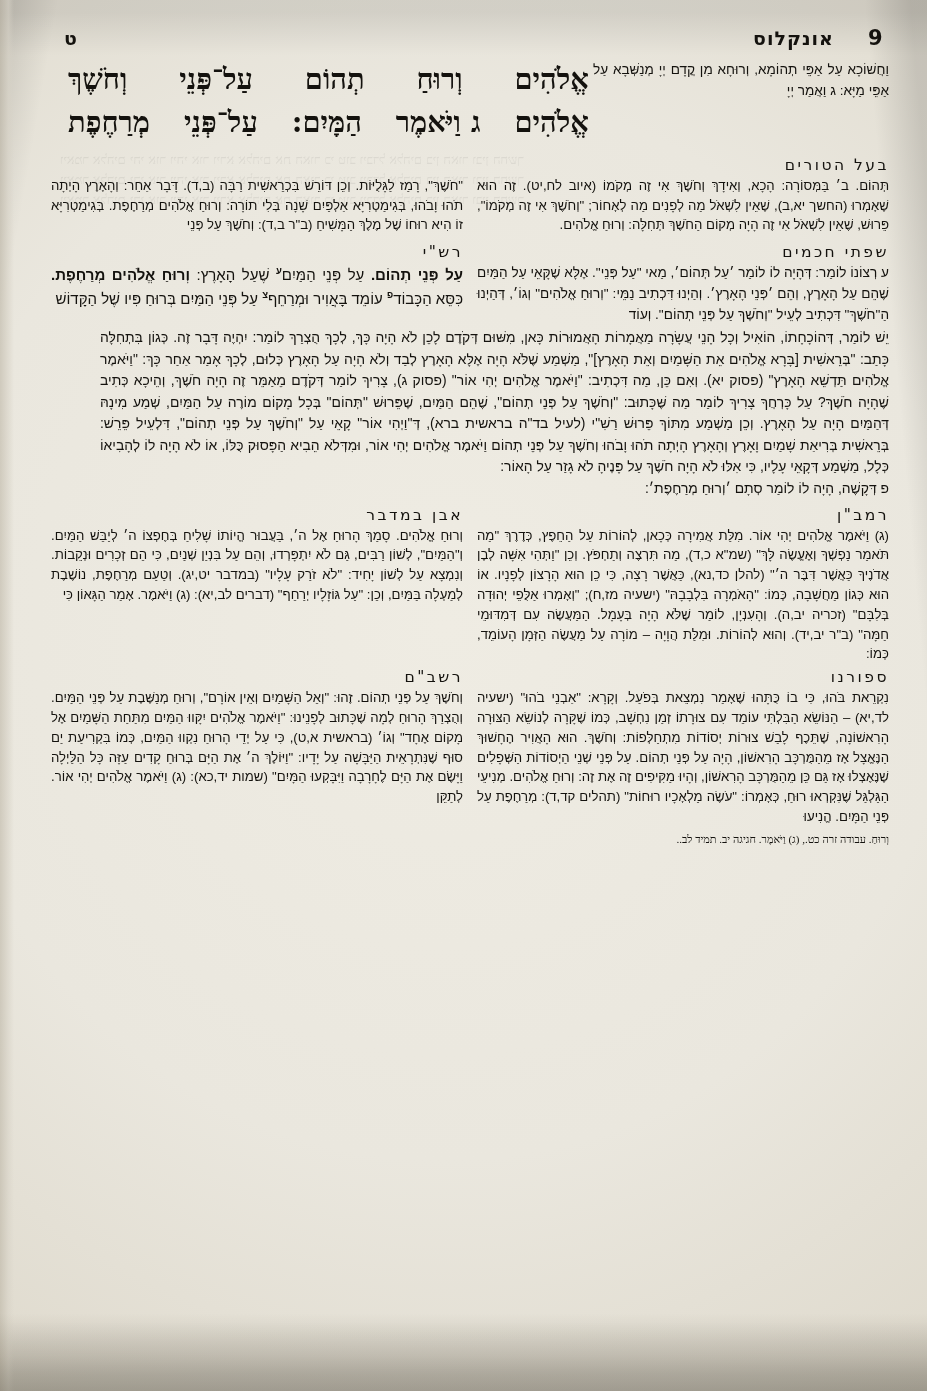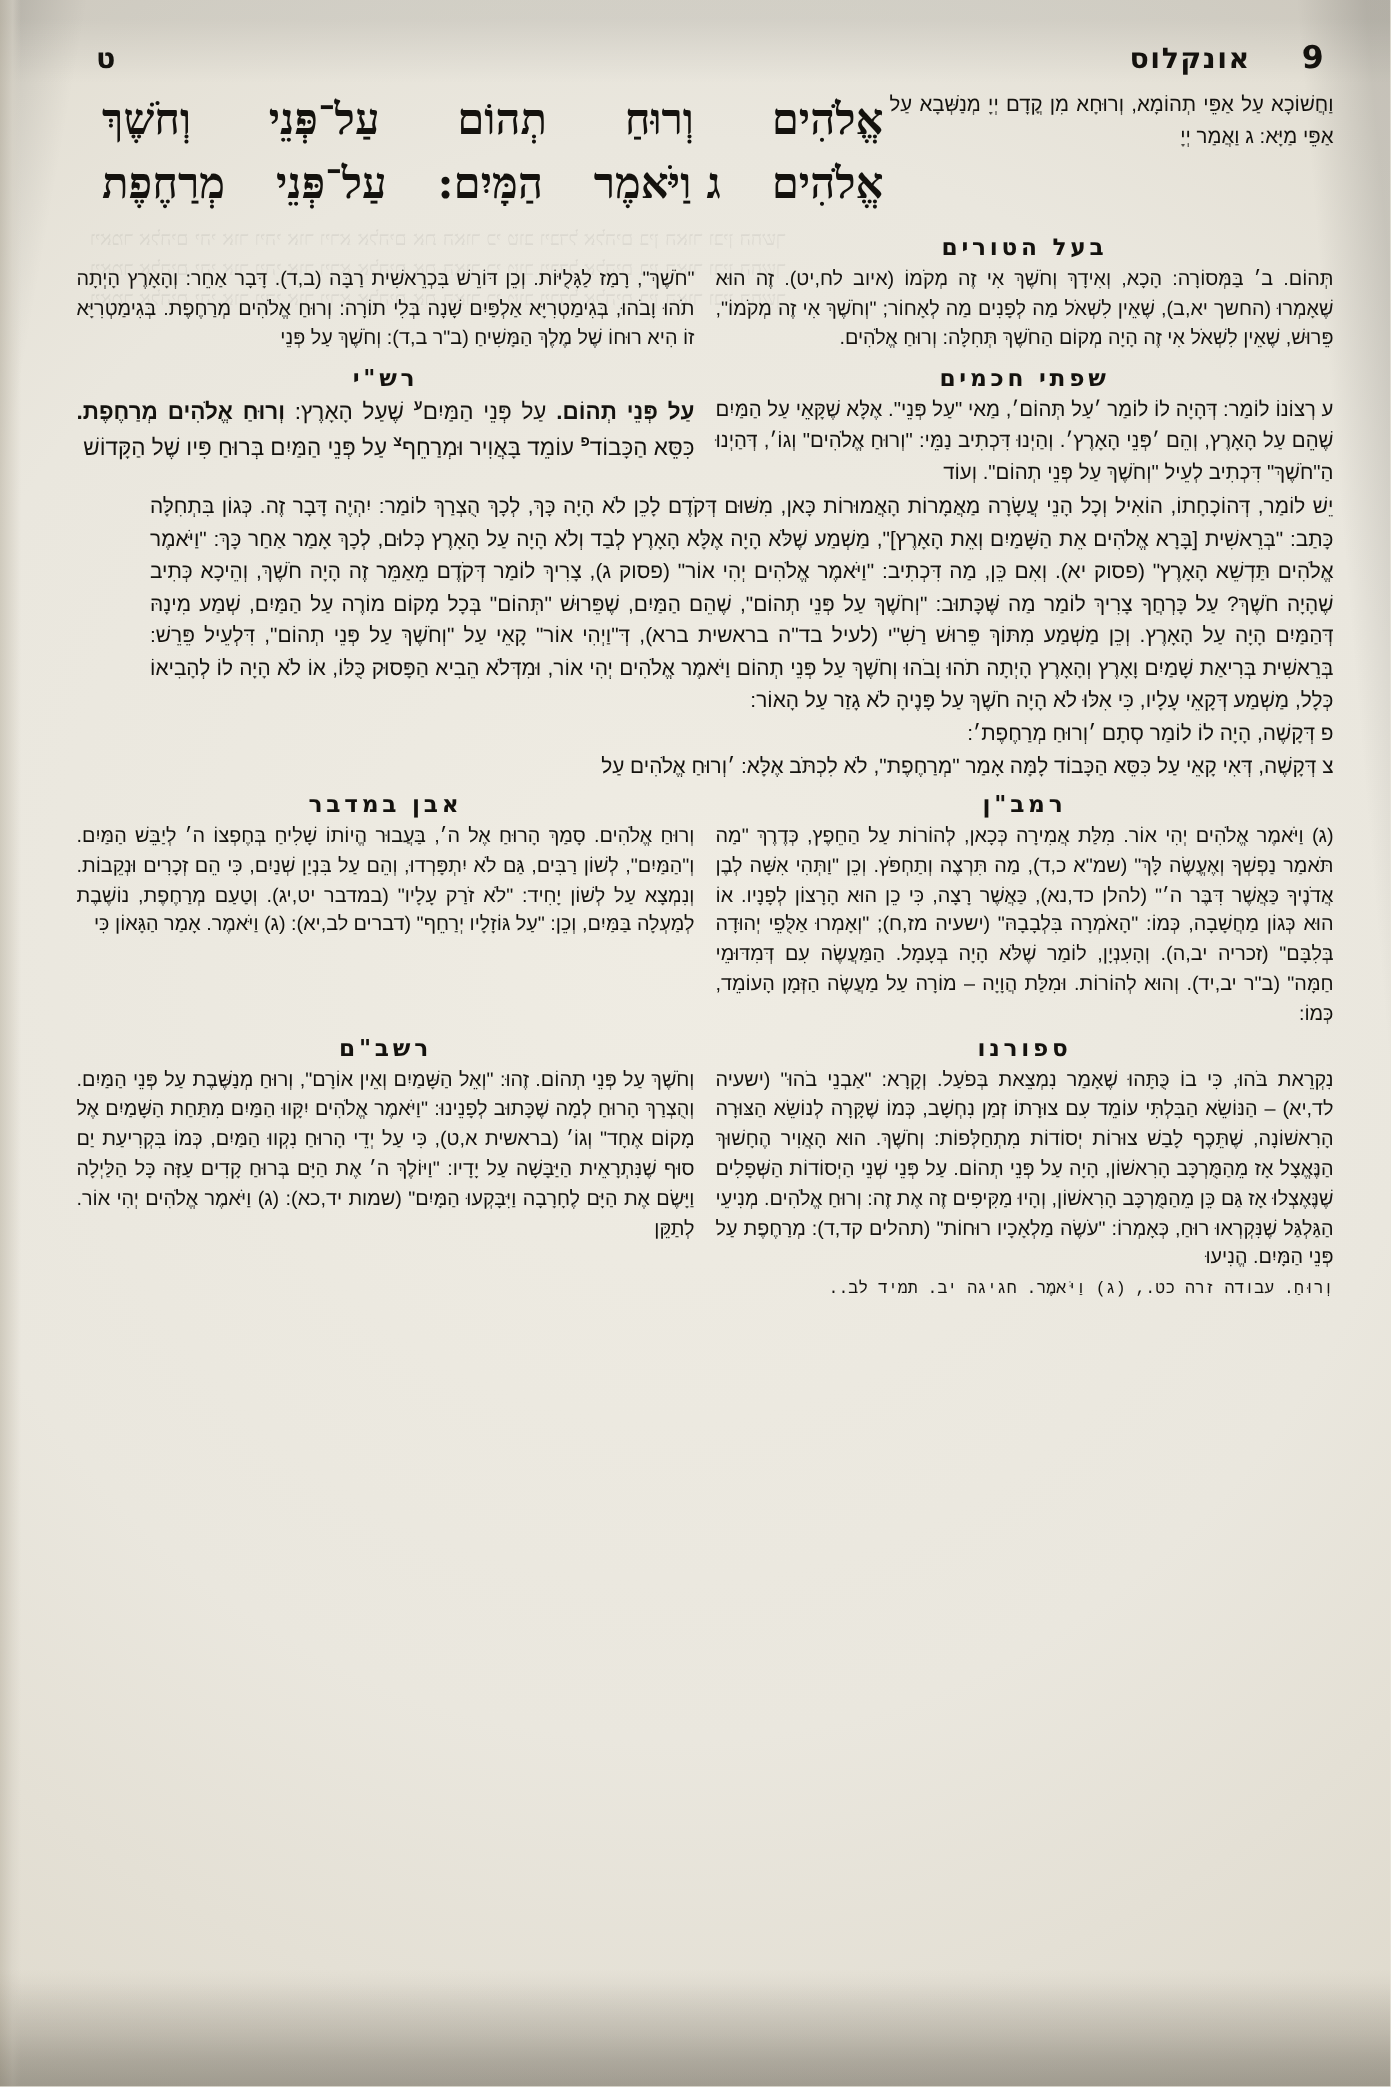--- a/index.html
+++ b/index.html
@@ -58,21 +58,21 @@
     font-weight:bold;
     text-align:justify;text-align-last:justify;
     padding:0 4px 0 10px;
     letter-spacing:0;
     font-family:"DejaVu Serif","Liberation Serif",serif;
   }
   .chumash .ln{display:flex;justify-content:space-between;}
 
   
   .sec-title{
-    text-align:center;font-weight:bold;font-size:15.5px;
+    text-align:right;font-weight:normal;font-size:15.5px;
     letter-spacing:2.5px;margin:2px 0 2px;
   }
   .prose{
     font-size:13.6px;line-height:1.52;
     text-align:justify;text-align-last:right;
     font-family:Liberation Sans, sans-serif;
   }
   .prose.tight{font-size:13.2px;line-height:1.5;}
   .sup{font-size:9.5px;vertical-align:super;font-weight:bold;}
 
@@ -99,21 +99,21 @@
   
   .bandD{margin-top:2px;}
 
   
   .footband{margin-top:4px;}
   .foot-title{
     text-align:center;font-weight:bold;font-size:13.5px;letter-spacing:2px;margin:3px 0 2px;
   }
   .foot-prose{
     font-size:11px;line-height:1.5;text-align:justify;text-align-last:right;
-    font-family:Liberation Mono, monospace;
+    font-family:Liberation Serif, serif;
   }
 
   
   .ghost{
     position:absolute;inset:0;pointer-events:none;
     opacity:.07;filter:blur(.4px);
     font-family:"DejaVu Serif","Liberation Serif",serif;
     font-size:13px;line-height:1.55;color:#2a2a2a;
     transform:scaleX(-1);
     padding:150px 60px;
@@ -204,21 +204,20 @@
           <span>עוֹמֵד בָּאֲוִיר וּמְרַחֵף</span><span class="sup">צ</span>
           <span>עַל פְּנֵי הַמַּיִם בְּרוּחַ פִּיו שֶׁל הַקָּדוֹשׁ</span>
         </div>
       </div>
     </div>
   </div>
 
   <div class="wide">
     <div class="prose">יֵשׁ לוֹמַר, דְּהוֹכָחָתוֹ, הוֹאִיל וְכָל הָנֵי עֲשָׂרָה מַאֲמָרוֹת הָאֲמוּרוֹת כָּאן, מִשּׁוּם דְּקֹדֶם לָכֵן לֹא הָיָה כָּךְ, לְכָךְ הֻצְרַךְ לוֹמַר: יִהְיֶה דָּבָר זֶה. כְּגוֹן בִּתְחִלָּה כָּתַב: "בְּרֵאשִׁית [בָּרָא אֱלֹהִים אֵת הַשָּׁמַיִם וְאֵת הָאָרֶץ]", מַשְׁמַע שֶׁלֹּא הָיָה אֶלָּא הָאָרֶץ לְבַד וְלֹא הָיָה עַל הָאָרֶץ כְּלוּם, לְכָךְ אָמַר אַחַר כָּךְ: "וַיֹּאמֶר אֱלֹהִים תַּדְשֵׁא הָאָרֶץ" (פסוק יא). וְאִם כֵּן, מַה דִּכְתִיב: "וַיֹּאמֶר אֱלֹהִים יְהִי אוֹר" (פסוק ג), צָרִיךְ לוֹמַר דְּקֹדֶם מֵאַמֵּר זֶה הָיָה חֹשֶׁךְ, וְהֵיכָא כְּתִיב שֶׁהָיָה חֹשֶׁךְ? עַל כָּרְחֲךָ צָרִיךְ לוֹמַר מַה שֶּׁכָּתוּב: "וְחֹשֶׁךְ עַל פְּנֵי תְהוֹם", שֶׁהֵם הַמַּיִם, שֶׁפֵּרוּשׁ "תְּהוֹם" בְּכָל מָקוֹם מוֹרֶה עַל הַמַּיִם, שְׁמַע מִינָהּ דְּהַמַּיִם הָיָה עַל הָאָרֶץ. וְכֵן מַשְׁמַע מִתּוֹךְ פֵּרוּשׁ רַשִׁ"י (לעיל בד"ה בראשית ברא), דְּ"וַיְהִי אוֹר" קָאֵי עַל "וְחֹשֶׁךְ עַל פְּנֵי תְהוֹם", דִּלְעֵיל פֵּרֵשׁ: בְּרֵאשִׁית בְּרִיאַת שָׁמַיִם וָאָרֶץ וְהָאָרֶץ הָיְתָה תֹהוּ וָבֹהוּ וְחֹשֶׁךְ עַל פְּנֵי תְהוֹם וַיֹּאמֶר אֱלֹהִים יְהִי אוֹר, וּמִדְּלֹא הֵבִיא הַפָּסוּק כֻּלּוֹ, אוֹ לֹא הָיָה לוֹ לְהָבִיאוֹ כְּלָל, מַשְׁמַע דְּקָאֵי עָלָיו, כִּי אִלּוּ לֹא הָיָה חֹשֶׁךְ עַל פָּנֶיהָ לֹא גָזַר עַל הָאוֹר:</div>
     <div class="prose">פ דְּקָשֶׁה, הָיָה לוֹ לוֹמַר סְתָם ׳וְרוּחַ מְרַחֶפֶת׳:</div>
-    <div class="prose">צ דְּקָשֶׁה, דְּאִי קָאֵי עַל כִּסֵּא הַכָּבוֹד לָמָּה אָמַר "מְרַחֶפֶת", לֹא לִכְתֹּב אֶלָּא: ׳וְרוּחַ אֱלֹהִים עַל</div>
   </div>
 
   <div class="bandC">
     <div class="row2">
       <div class="colL">
         <div class="sec-title">רמב"ן</div>
         <div class="prose tight">(ג) וַיֹּאמֶר אֱלֹהִים יְהִי אוֹר. מִלַּת אֲמִירָה כְּכָאן, לְהוֹרוֹת עַל הַחֵפֶץ, כְּדֶרֶךְ "מַה תֹּאמַר נַפְשְׁךָ וְאֶעֱשֶׂה לָּךְ" (שמ"א כ,ד), מַה תִּרְצֶה וְתַחְפֹּץ. וְכֵן "וַתְּהִי אִשָּׁה לְבֶן אֲדֹנֶיךָ כַּאֲשֶׁר דִּבֶּר ה׳" (להלן כד,נא), כַּאֲשֶׁר רָצָה, כִּי כֵן הוּא הָרָצוֹן לְפָנָיו. אוֹ הוּא כְּגוֹן מַחֲשָׁבָה, כְּמוֹ: "הָאֹמְרָה בִּלְבָבָהּ" (ישעיה מז,ח); "וְאָמְרוּ אַלֻּפֵי יְהוּדָה בְּלִבָּם" (זכריה יב,ה). וְהָעִנְיָן, לוֹמַר שֶׁלֹּא הָיָה בְּעָמָל. הַמַּעֲשֶׂה עִם דְּמִדּוּמֵי חַמָּה" (ב"ר יב,יד). וְהוּא לְהוֹרוֹת. וּמִלַּת הֲוָיָה – מוֹרָה עַל מַעֲשֶׂה הַזְּמָן הָעוֹמֵד, כְּמוֹ:</div>
       </div>
       <div class="colR">
         <div class="sec-title">אבן במדבר</div>

